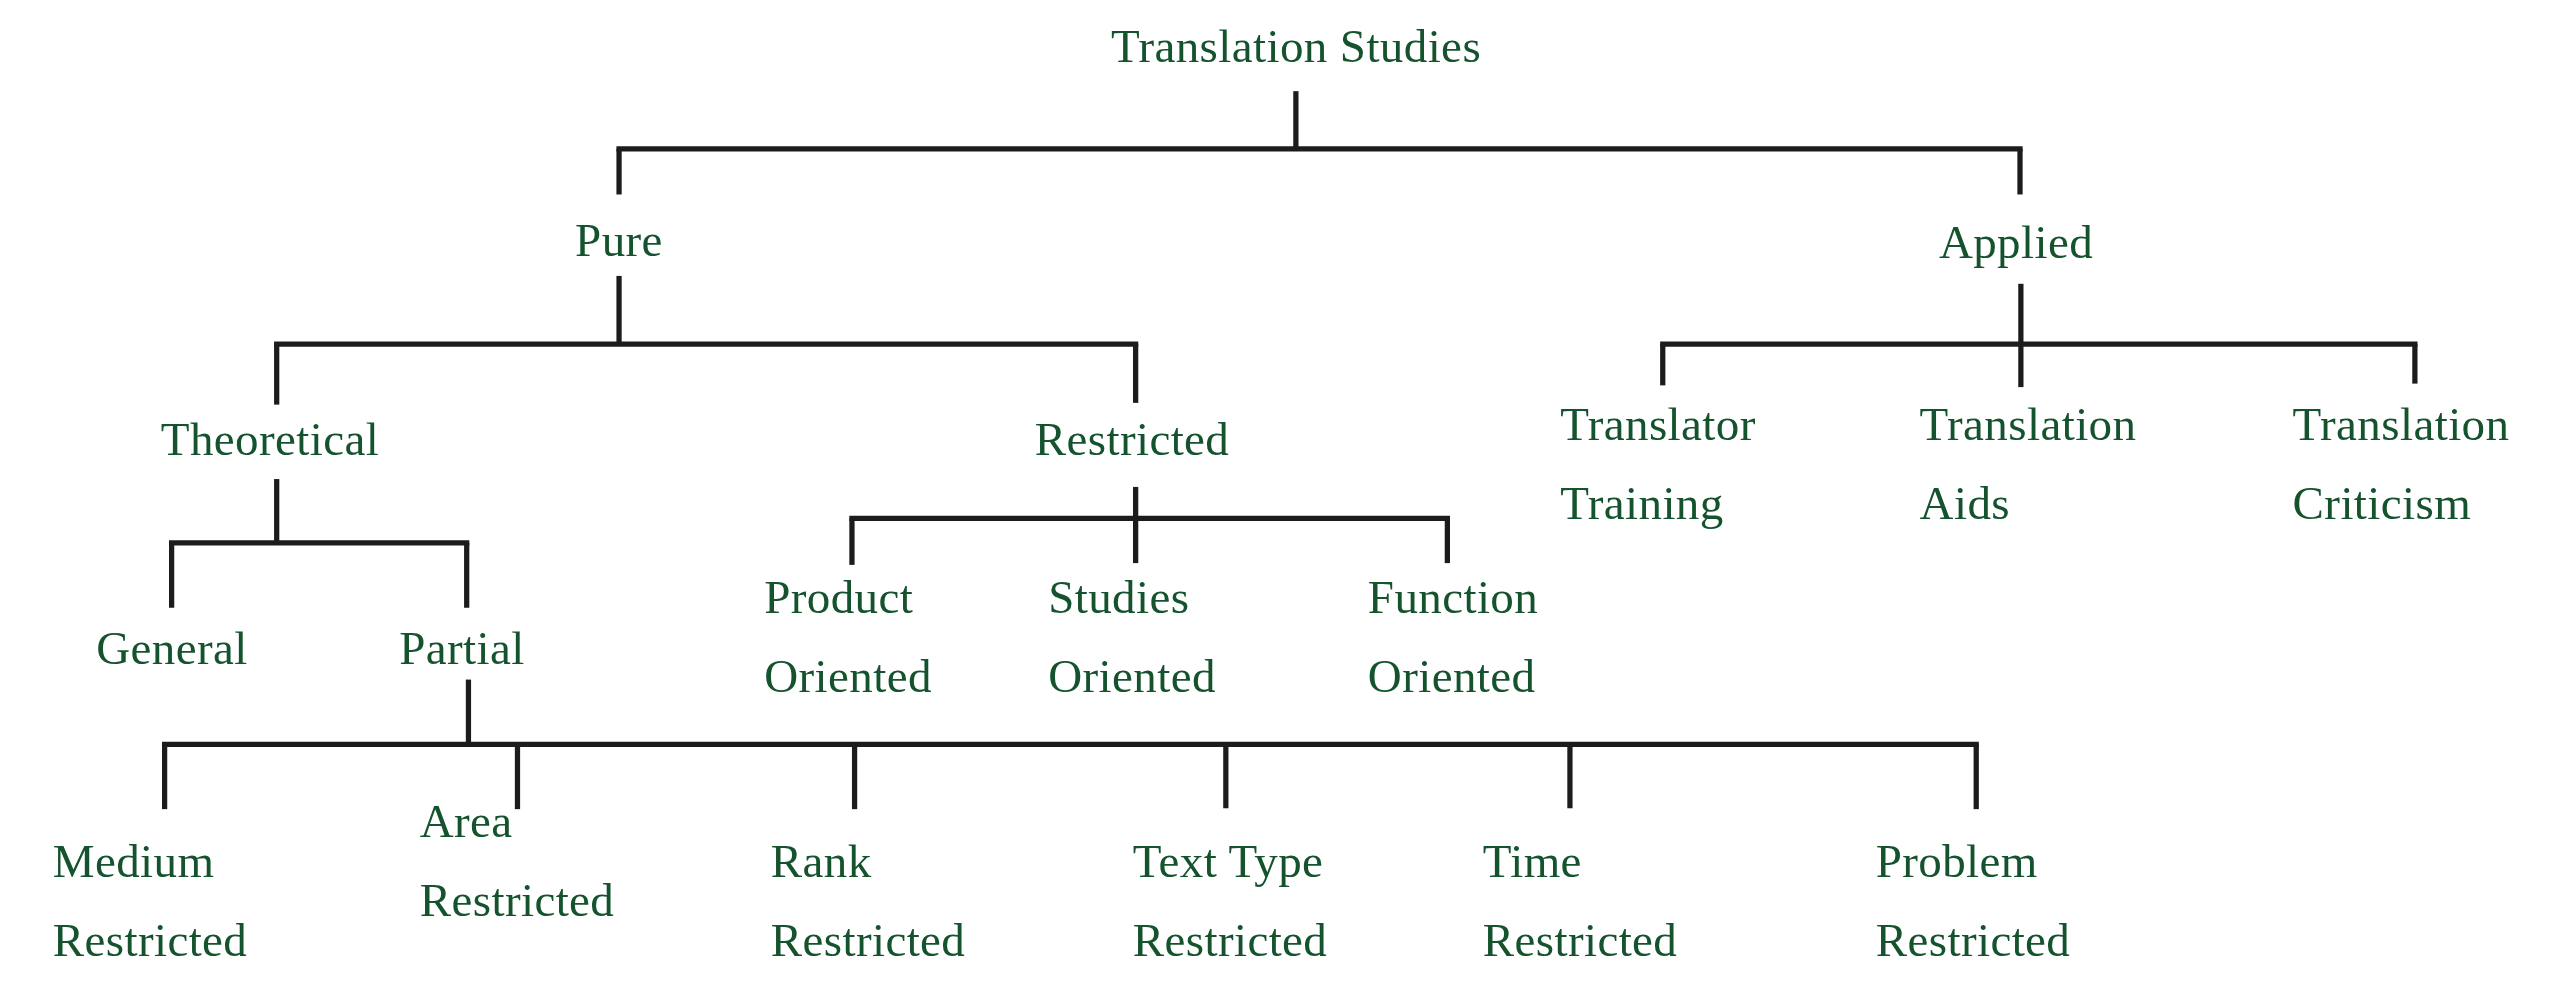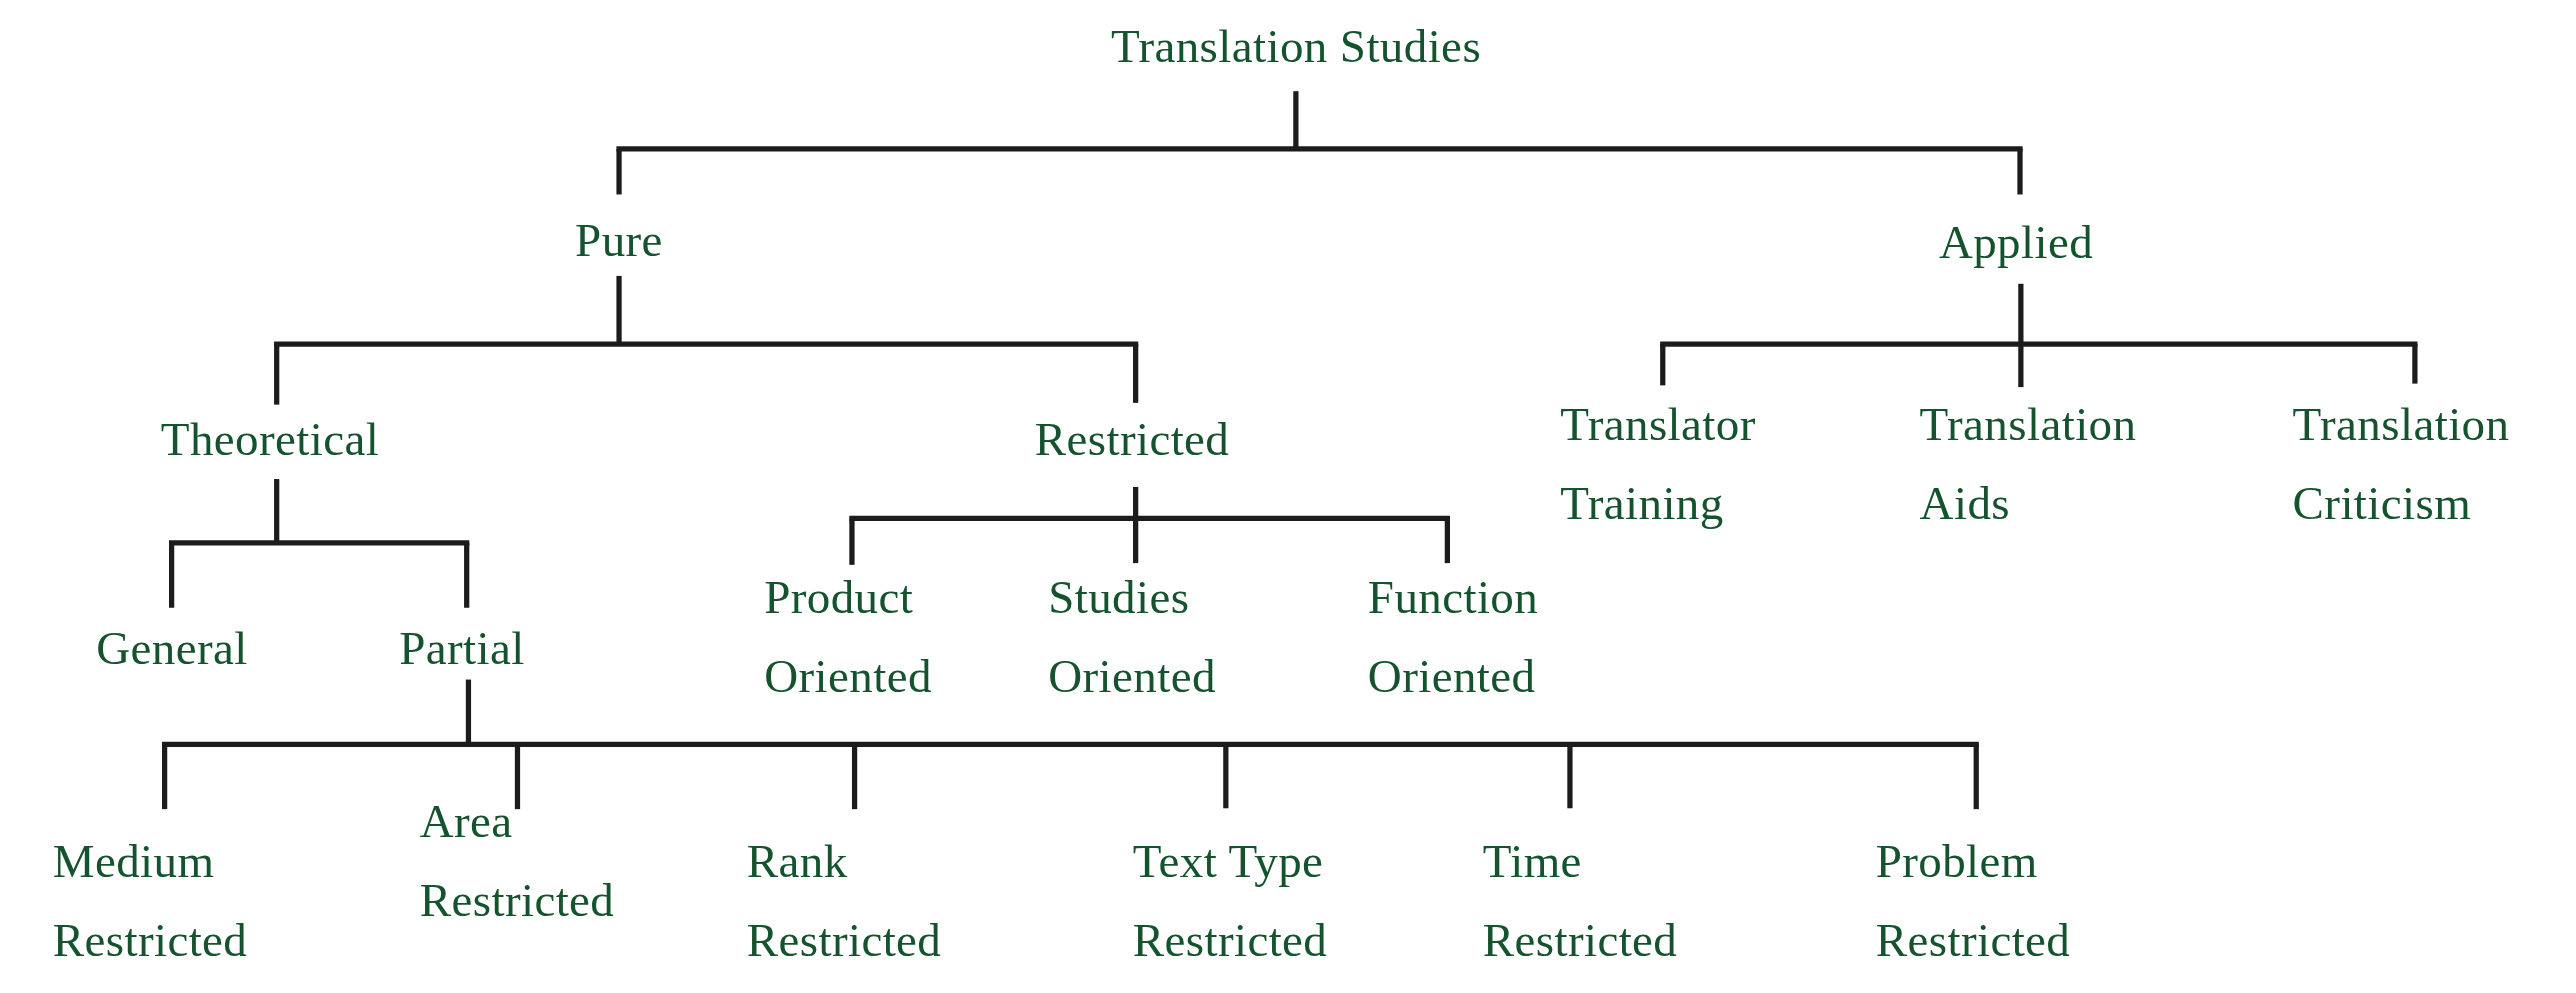--- a/index.html
+++ b/index.html
@@ -118,21 +118,21 @@
         <span class="line">Oriented</span>
       </div>
       <div class="node" style="left: 150px; top: 901px;">
         <span class="line">Medium</span>
         <span class="line">Restricted</span>
       </div>
       <div class="node" style="left: 517px; top: 861px;">
         <span class="line">Area</span>
         <span class="line">Restricted</span>
       </div>
-      <div class="node" style="left: 844px; top: 901px;">
+      <div class="node" style="left: 868px; top: 901px;">
         <span class="line">Rank</span>
         <span class="line">Restricted</span>
       </div>
       <div class="node" style="left: 1230px; top: 901px;">
         <span class="line">Text Type</span>
         <span class="line">Restricted</span>
       </div>
       <div class="node" style="left: 1570px; top: 901px; margin-left: 10px;">
         <span class="line">Time</span>
         <span class="line">Restricted</span>

